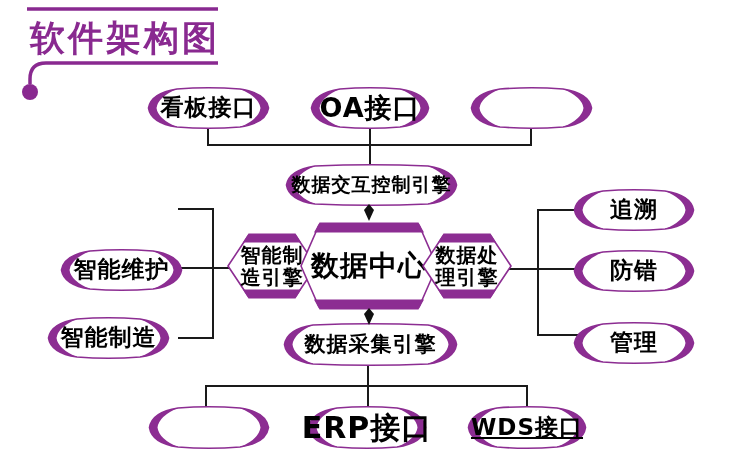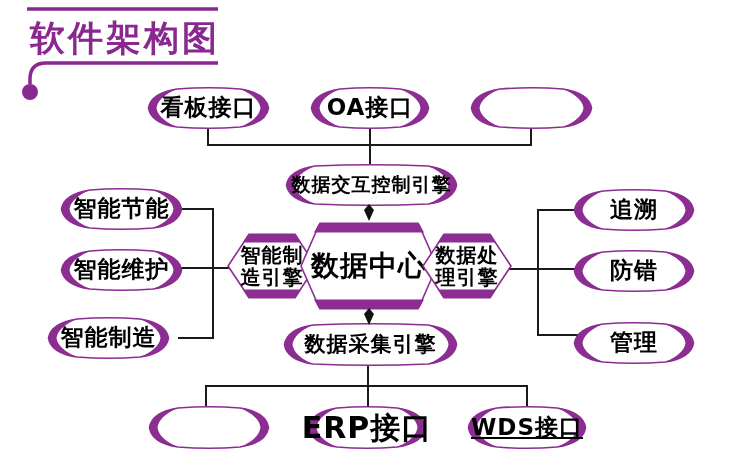--- a/index.html
+++ b/index.html
@@ -89,47 +89,39 @@
         <path d="M 121.5,22 Q 119,7 93,3 Q 112,11 113.5,22 Q 112,33 93,41 Q 119,37 121.5,22 Z" fill="#8C2D92"></path>
       </svg>
     <span class="node-label" style="font-size:23px;">看板接口</span>
   </div>
   <div class="node capsule" style="left:310px;top:86px;width:120px;height:44px;">
       <svg width="120" height="44" viewBox="0 0 120 44" class="shape">
         <path d="M 1.5,22 Q 4,7 30,3 Q 60,0.5 90,3 Q 116,7 118.5,22 Q 116,37 90,41 Q 60,43.5 30,41 Q 4,37 1.5,22 Z" fill="#ffffff" stroke="#8C2D92" stroke-width="1.6"></path>
         <path d="M 1.5,22 Q 4,7 30,3 Q 11,11 9.5,22 Q 11,33 30,41 Q 4,37 1.5,22 Z" fill="#8C2D92"></path>
         <path d="M 118.5,22 Q 116,7 90,3 Q 109,11 110.5,22 Q 109,33 90,41 Q 116,37 118.5,22 Z" fill="#8C2D92"></path>
       </svg>
-    <span class="node-label" style="font-size:23px;">OA接口</span>
+    <span class="node-label" style="font-size:27px;">OA接口</span>
   </div>
   <div class="node capsule" style="left:470px;top:86px;width:123px;height:44px;">
       <svg width="123" height="44" viewBox="0 0 123 44" class="shape">
         <path d="M 1.5,22 Q 4,7 30,3 Q 61.5,0.5 93,3 Q 119,7 121.5,22 Q 119,37 93,41 Q 61.5,43.5 30,41 Q 4,37 1.5,22 Z" fill="#ffffff" stroke="#8C2D92" stroke-width="1.6"></path>
         <path d="M 1.5,22 Q 4,7 30,3 Q 11,11 9.5,22 Q 11,33 30,41 Q 4,37 1.5,22 Z" fill="#8C2D92"></path>
         <path d="M 121.5,22 Q 119,7 93,3 Q 112,11 113.5,22 Q 112,33 93,41 Q 119,37 121.5,22 Z" fill="#8C2D92"></path>
       </svg>
   </div>
 
   <div class="node capsule" style="left:285px;top:163px;width:173px;height:44px;">
       <svg width="173" height="44" viewBox="0 0 173 44" class="shape">
         <path d="M 1.5,22 Q 4,7 30,3 Q 86.5,0.5 143,3 Q 169,7 171.5,22 Q 169,37 143,41 Q 86.5,43.5 30,41 Q 4,37 1.5,22 Z" fill="#ffffff" stroke="#8C2D92" stroke-width="1.6"></path>
         <path d="M 1.5,22 Q 4,7 30,3 Q 11,11 9.5,22 Q 11,33 30,41 Q 4,37 1.5,22 Z" fill="#8C2D92"></path>
         <path d="M 171.5,22 Q 169,7 143,3 Q 162,11 163.5,22 Q 162,33 143,41 Q 169,37 171.5,22 Z" fill="#8C2D92"></path>
       </svg>
     <span class="node-label" style="font-size:19px;">数据交互控制引擎</span>
   </div>
 
-  <div class="node capsule" style="left:60px;top:187px;width:123px;height:44px;">
-      <svg width="123" height="44" viewBox="0 0 123 44" class="shape">
-        <path d="M 1.5,22 Q 4,7 30,3 Q 61.5,0.5 93,3 Q 119,7 121.5,22 Q 119,37 93,41 Q 61.5,43.5 30,41 Q 4,37 1.5,22 Z" fill="#ffffff" stroke="#8C2D92" stroke-width="1.6"></path>
-        <path d="M 1.5,22 Q 4,7 30,3 Q 11,11 9.5,22 Q 11,33 30,41 Q 4,37 1.5,22 Z" fill="#8C2D92"></path>
-        <path d="M 121.5,22 Q 119,7 93,3 Q 112,11 113.5,22 Q 112,33 93,41 Q 119,37 121.5,22 Z" fill="#8C2D92"></path>
-      </svg>
-    <span class="node-label" style="font-size:23px;">智能节能</span>
-  </div>
   <div class="node capsule" style="left:60px;top:248px;width:123px;height:44px;">
       <svg width="123" height="44" viewBox="0 0 123 44" class="shape">
         <path d="M 1.5,22 Q 4,7 30,3 Q 61.5,0.5 93,3 Q 119,7 121.5,22 Q 119,37 93,41 Q 61.5,43.5 30,41 Q 4,37 1.5,22 Z" fill="#ffffff" stroke="#8C2D92" stroke-width="1.6"></path>
         <path d="M 1.5,22 Q 4,7 30,3 Q 11,11 9.5,22 Q 11,33 30,41 Q 4,37 1.5,22 Z" fill="#8C2D92"></path>
         <path d="M 121.5,22 Q 119,7 93,3 Q 112,11 113.5,22 Q 112,33 93,41 Q 119,37 121.5,22 Z" fill="#8C2D92"></path>
       </svg>
     <span class="node-label" style="font-size:23px;">智能维护</span>
   </div>
   <div class="node capsule" style="left:47px;top:316px;width:123px;height:44px;">
       <svg width="123" height="44" viewBox="0 0 123 44" class="shape">

